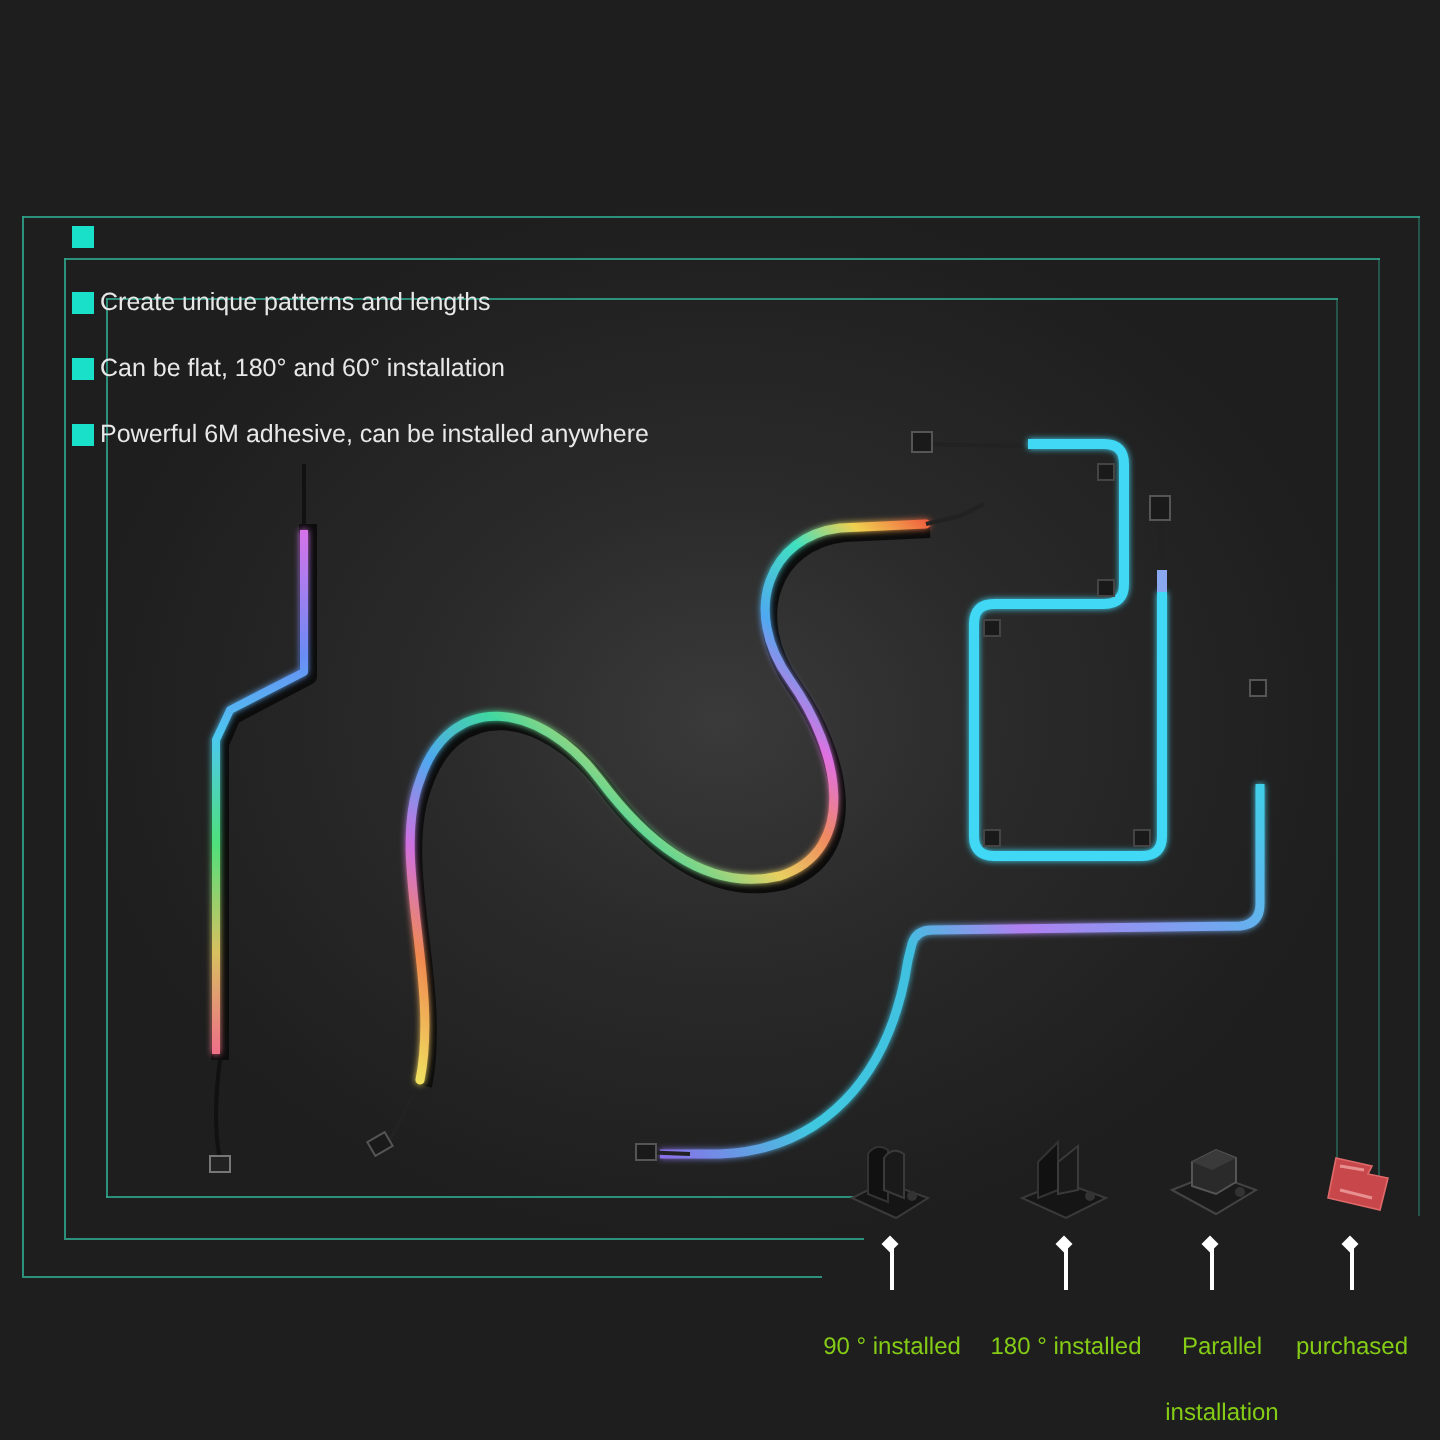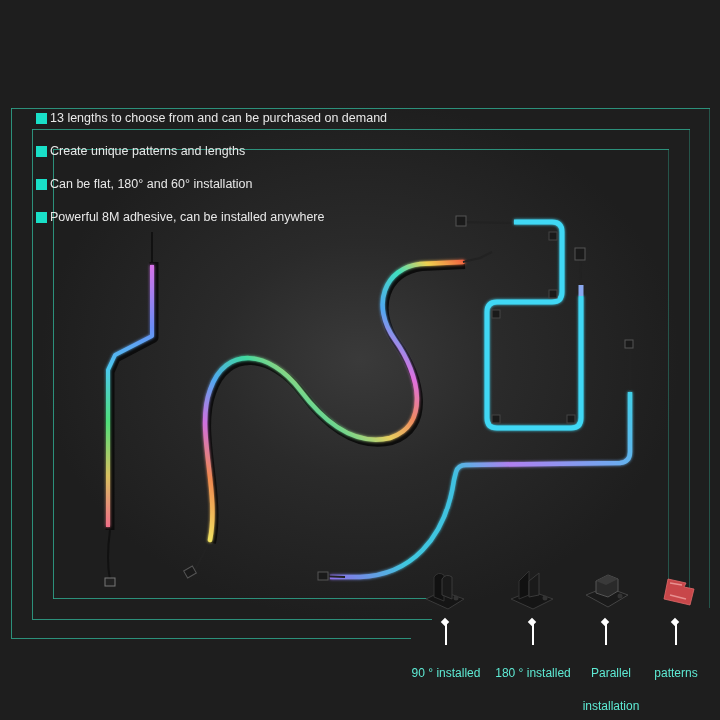--- a/index.html
+++ b/index.html
@@ -21,21 +21,21 @@
   }
   .bullet { width: 11px; height: 11px; background: #19e0c8; margin-right: 3px; flex: none; }
   svg.art { position: absolute; left: 0; top: 0; }
   .accessory { position: absolute; top: 565px; width: 80px; text-align: center; }
   .acc-img { width: 60px; height: 50px; margin: 0 auto; position: relative; }
   .arrow { width: 2px; height: 22px; background: #fff; margin: 8px auto 0; position: relative; }
   .arrow::before {
     content: ""; position: absolute; left: -3px; top: -4px; width: 6px; height: 6px;
     background: #fff; transform: rotate(45deg);
   }
-  .acc-label { color: #5eead4; font-size: 12px; margin-top: 12px; line-height: 33px; }
+  .acc-label { color: #84cc16; font-size: 12px; margin-top: 12px; line-height: 33px; }
 </style>
 </head>
 <body>
 
 <div class="bg"></div>
 
 <div>
 
   <div class="frame-line" style="left:11px;top:108px;width:699px;height:1px;"></div>
   <div class="frame-line" style="left:709px;top:108px;width:1px;height:500px;opacity:.4"></div>
@@ -49,33 +49,32 @@
 
   <div class="frame-line" style="left:53px;top:149px;width:616px;height:1px;"></div>
   <div class="frame-line" style="left:668px;top:149px;width:1px;height:440px;opacity:.4"></div>
   <div class="frame-line" style="left:53px;top:149px;width:1px;height:450px;"></div>
   <div class="frame-line" style="left:53px;top:598px;width:380px;height:1px;"></div>
 </div>
 
 <div class="feature-list">
   <div class="feature">
     <span class="bullet"></span>
-    <span>13 lengths to choose from and can be purchased on demand</span>
   </div>
   <div class="feature">
     <span class="bullet"></span>
     <span>Create unique patterns and lengths</span>
   </div>
   <div class="feature">
     <span class="bullet"></span>
     <span>Can be flat, 180° and 60° installation</span>
   </div>
   <div class="feature">
     <span class="bullet"></span>
-    <span>Powerful 8M adhesive, can be installed anywhere</span>
+    <span>Powerful 6M adhesive, can be installed anywhere</span>
   </div>
 </div>
 
 <svg class="art" width="720" height="720" viewBox="0 0 720 720">
   <defs>
     <linearGradient id="g1" x1="0" y1="260" x2="0" y2="530" gradientUnits="userSpaceOnUse">
       <stop offset="0" stop-color="#e070e8"></stop>
       <stop offset="0.25" stop-color="#6a8cf5"></stop>
       <stop offset="0.4" stop-color="#4cc8f0"></stop>
       <stop offset="0.6" stop-color="#50e07a"></stop>
@@ -193,14 +192,14 @@
 
 <div class="accessory" style="left:636px;">
   <div class="acc-img">
     <svg width="60" height="50" viewBox="0 0 60 50">
       <path d="M22 14 L40 18 L38 22 L48 24 L44 40 L18 34 Z" fill="#c8474a" stroke="#e06a6a" stroke-width="0.8"></path>
       <path d="M24 18 L36 20" stroke="#e89090" stroke-width="1.5"></path>
       <path d="M24 30 L40 34" stroke="#e89090" stroke-width="1.5"></path>
     </svg>
   </div>
   <div class="arrow"></div>
-  <div class="acc-label">patterns</div>
+  <div class="acc-label">purchased</div>
 </div>
 
 </body></html>

